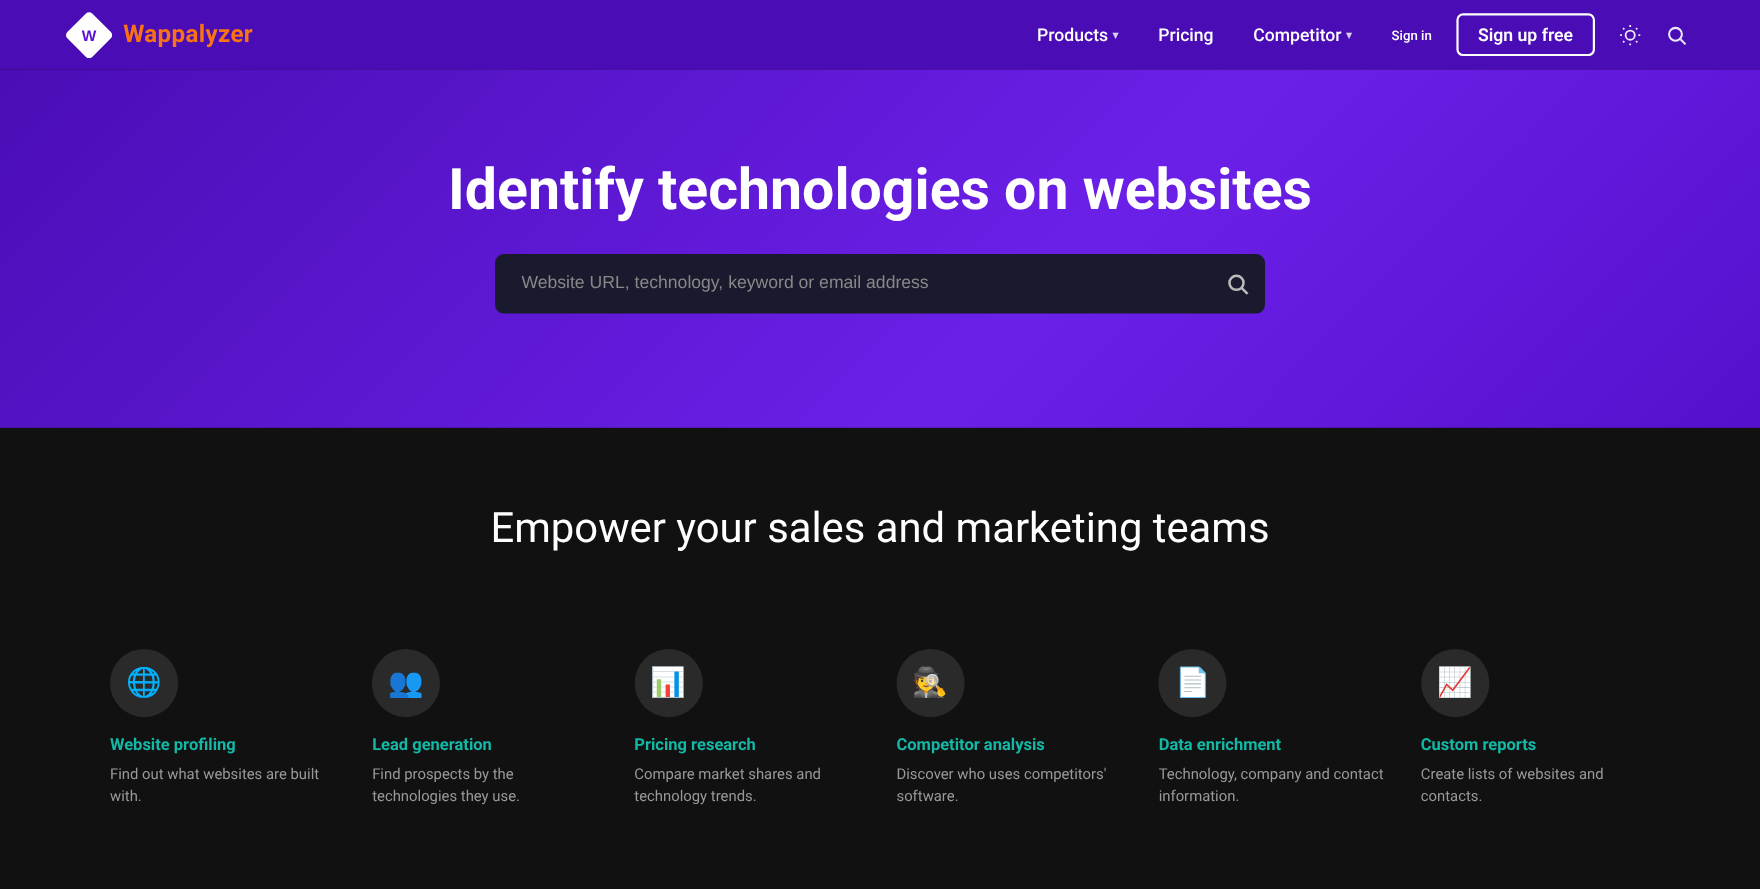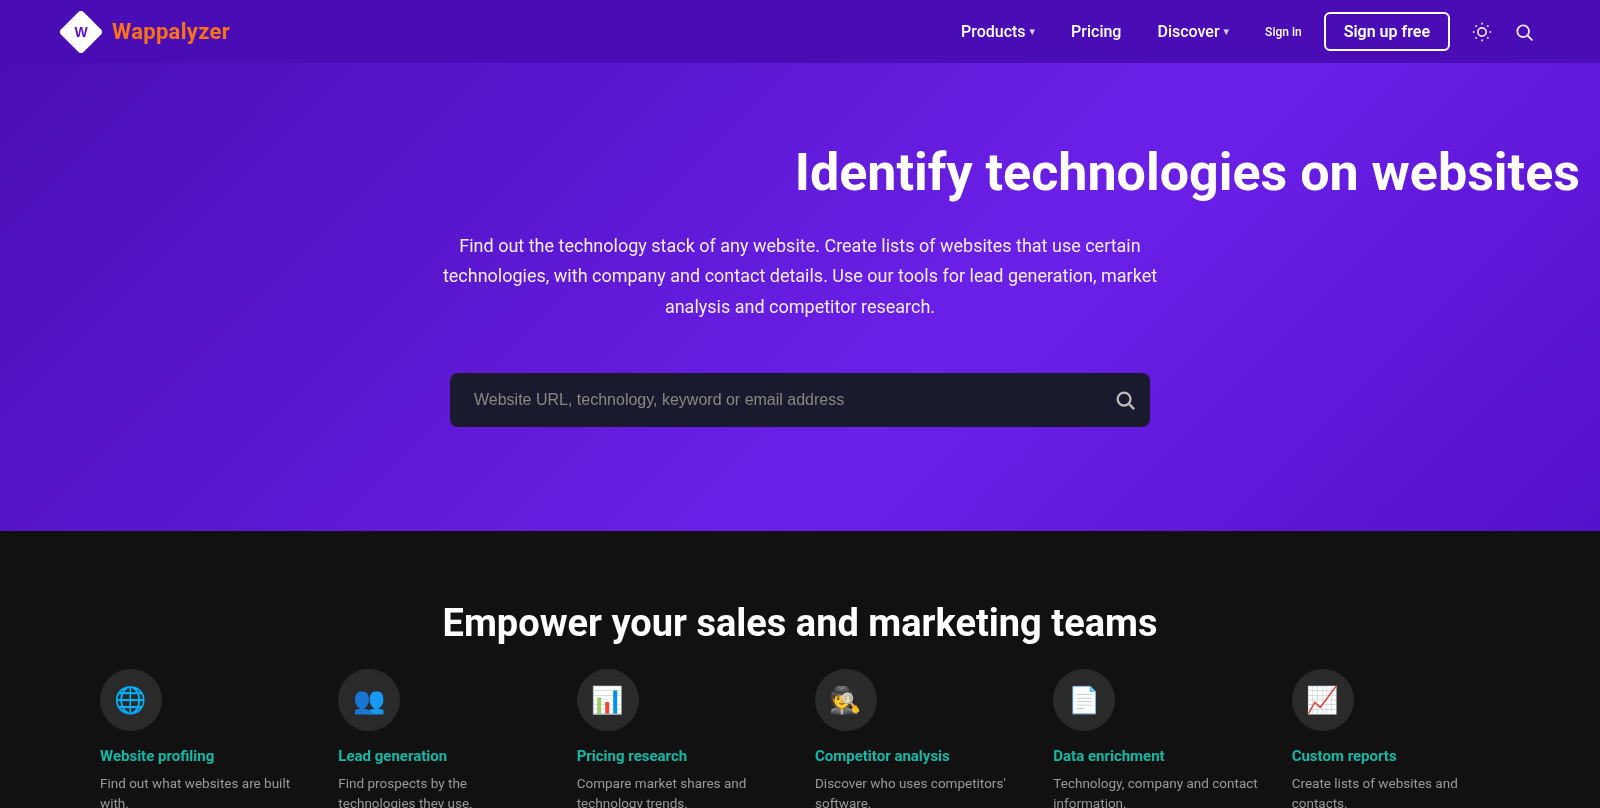--- a/index.html
+++ b/index.html
@@ -95,21 +95,20 @@
       background: linear-gradient(135deg, #4a0db5 0%, #6b20e8 60%, #5510cc 100%);
       padding: 80px 20px 90px;
       text-align: center;
     }
     .hero-title {
       font-size: 52px;
       font-weight: 700;
       color: #fff;
       margin-bottom: 28px;
       line-height: 1.15;
-      text-align: right;
     }
     .hero-subtitle {
       font-size: 18px;
       color: rgba(255,255,255,0.92);
       max-width: 720px;
       margin: 0 auto 50px;
       line-height: 1.7;
     }
     .search-bar-container {
       max-width: 700px;
@@ -142,23 +141,23 @@
     }
 
     
     .features {
       background: #111;
       padding: 70px 60px 60px;
       text-align: center;
     }
     .features-title {
       font-size: 38px;
-      font-weight: 700;
-      color: #fff;
-      margin-bottom: 24px;
+      font-weight: 400;
+      color: #fff;
+      margin-bottom: 87px;
     }
     .features-grid {
       display: grid;
       grid-template-columns: repeat(6, 1fr);
       gap: 30px;
       max-width: 1400px;
       margin: 0 auto;
     }
     .feature-item {
       text-align: left;
@@ -200,21 +199,21 @@
 
   <div class="nav-links">
     <a class="nav-link" href="#">
       <span>Products</span>
       <span class="nav-chevron">▾</span>
     </a>
     <a class="nav-link" href="#">
       <span>Pricing</span>
     </a>
     <a class="nav-link" href="#">
-      <span>Discover</span>
+      <span>Competitor</span>
       <span class="nav-chevron">▾</span>
     </a>
     <a class="nav-signin" href="#">Sign in</a>
     <a class="nav-signup" href="#">Sign up free</a>
     <div class="nav-icons">
       <button class="nav-icon-btn" title="Toggle theme">
         <svg width="20" height="20" viewBox="0 0 24 24" fill="none" stroke="currentColor" stroke-width="2">
           <circle cx="12" cy="12" r="5"></circle>
           <line x1="12" y1="1" x2="12" y2="3"></line>
           <line x1="12" y1="21" x2="12" y2="23"></line>
@@ -231,21 +230,20 @@
           <circle cx="11" cy="11" r="7"></circle>
           <line x1="16.5" y1="16.5" x2="22" y2="22"></line>
         </svg>
       </button>
     </div>
   </div>
 </nav>
 
 <section class="hero">
   <h1 class="hero-title">Identify technologies on websites</h1>
-  <p class="hero-subtitle">Find out the technology stack of any website. Create lists of websites that use certain technologies, with company and contact details. Use our tools for lead generation, market analysis and competitor research.</p>
   <div class="search-bar-container">
     <input class="search-bar" type="text" placeholder="Website URL, technology, keyword or email address" style="">
     <button class="search-icon-btn">
       <svg width="22" height="22" viewBox="0 0 24 24" fill="none" stroke="currentColor" stroke-width="2.5">
         <circle cx="11" cy="11" r="7"></circle>
         <line x1="16.5" y1="16.5" x2="22" y2="22"></line>
       </svg>
     </button>
   </div>
 </section>

